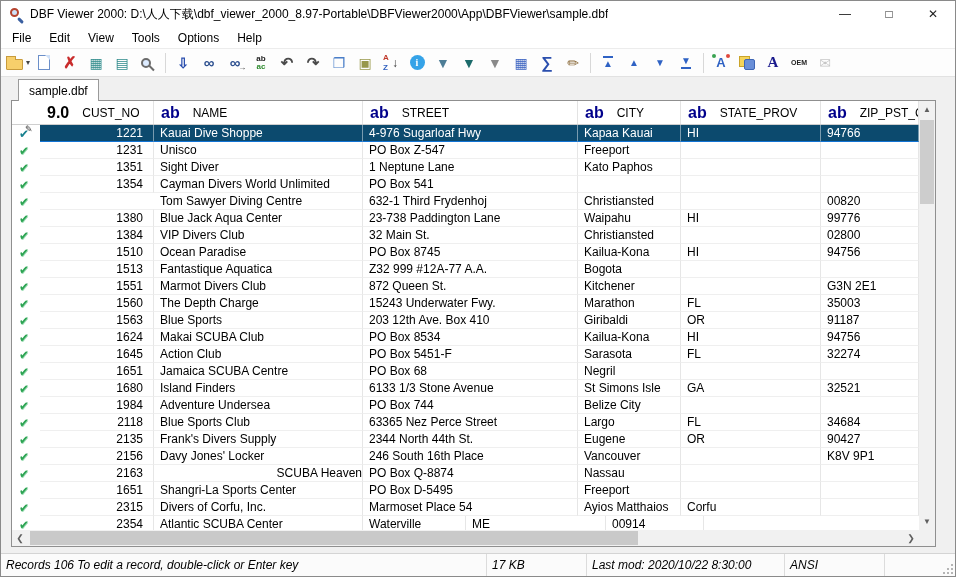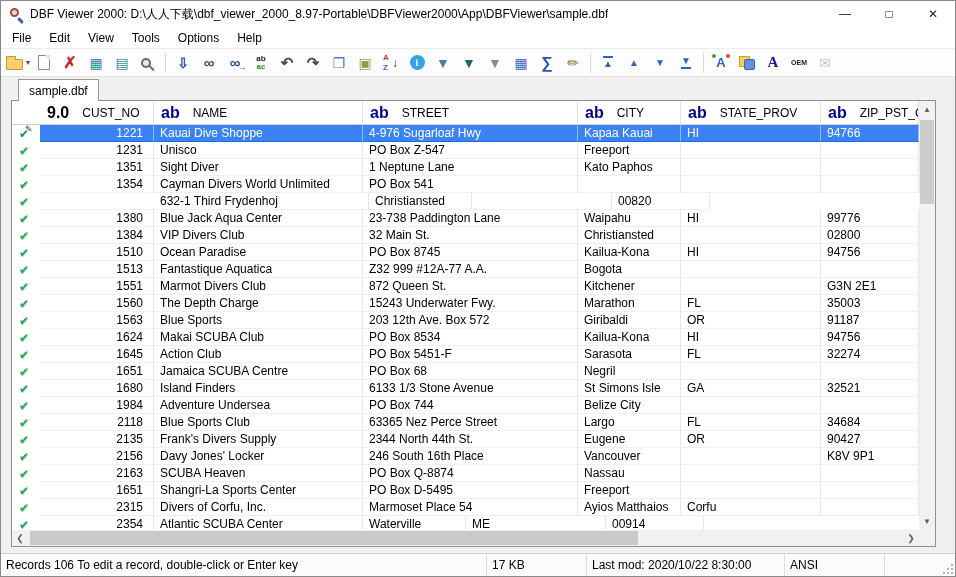--- a/index.html
+++ b/index.html
@@ -71,39 +71,39 @@
   .hlabel{font-size:12px;color:#000;margin-left:13px;}
   .rowswrap{flex:1 1 auto;overflow:hidden;}
   .trow{height:17px;display:flex;flex:0 0 auto;}
   .cell{flex:0 0 auto;}
   .marker{width:28px;display:flex;align-items:center;position:relative;}
   .check{font-size:12px;line-height:1;margin-left:7px;color:#2ca352;text-shadow:0.5px 0.5px 0 #9adbb2;}
   .check-sel{color:#17808e;text-shadow:none;}
   .pencil{position:absolute;left:13px;top:-1px;font-size:9px;color:#333;}
   .dcell{font-size:12px;line-height:16px;border-right:1px solid #e6e6e6;border-bottom:1px solid #efefef;padding-left:6px;overflow:hidden;white-space:nowrap;color:#000;}
   .dcell.num{text-align:right;padding-right:10px;padding-left:0;}
-  .trow.selected .dcell{background:#3b82f6;color:#fff;border-right-color:rgba(255,255,255,.45);border-bottom-color:#1173d4;}
+  .trow.selected .dcell{background:#0c4a6e;color:#fff;border-right-color:rgba(255,255,255,.45);border-bottom-color:#1173d4;}
 
   
   .vscroll{width:16px;flex:0 0 auto;background:#f1f1f1;position:relative;}
   .sbtn{height:17px;display:flex;align-items:center;justify-content:center;font-size:8px;color:#5f5f5f;}
   .vthumb{position:absolute;left:1px;top:19px;width:14px;height:84px;background:#cdcdcd;}
   .vscroll .down{position:absolute;bottom:0;left:0;width:100%;}
   .hscrollrow{height:16px;display:flex;flex:0 0 auto;}
   .hscroll{width:907px;background:#f1f1f1;position:relative;flex:0 0 auto;}
   .hbtn{position:absolute;top:0;width:16px;height:16px;display:flex;align-items:center;justify-content:center;font-size:9px;color:#5f5f5f;}
   .hbtn.left{left:0;}
   .hbtn.right{right:0;}
   .hthumb{position:absolute;left:18px;top:1px;width:608px;height:14px;background:#c9c9c9;}
   .corner{width:16px;background:#f1f1f1;}
 
   
   .statusbar{height:23px;border-top:1px solid #d4d4d4;background:#fbfbfb;display:flex;align-items:stretch;flex:0 0 auto;position:relative;}
   .sb-panel{border-right:1px solid #dcdcdc;display:flex;align-items:center;overflow:hidden;flex:0 0 auto;}
-  .sb-text{font-size:12px;color:#000;padding-left:5px;white-space:nowrap;}
+  .sb-text{font-size:12px;color:#000;padding-left:5px;white-space:nowrap;font-style:italic;}
   .grip{position:absolute;right:2px;bottom:2px;width:10px;height:10px;}
   .grip::before{content:"";position:absolute;right:0;bottom:0;width:2px;height:2px;background:#b5b5b5;box-shadow:-4px 0 0 #b5b5b5,-8px 0 0 #b5b5b5,0 -4px 0 #b5b5b5,0 -8px 0 #b5b5b5,-4px -4px 0 #b5b5b5;}
 </style>
 </head>
 <body>
 
 <div id="window">
 
   <div class="titlebar">
     <span class="app-icon">
@@ -311,20 +311,21 @@
                 <div class="cell dcell" style="width: 215px;">PO Box 541</div>
                 <div class="cell dcell" style="width: 103px;"></div>
                 <div class="cell dcell" style="width: 140px;"></div>
                 <div class="cell dcell" style="width: 98px;"></div>
               </div>
               <div class="trow">
                 <div class="cell marker">
                   <span class="check">✔</span>
                 </div>
                 <div class="cell dcell num" style="width: 114px; margin-top: 16px;">1356</div>
+                <div class="cell dcell" style="width: 209px;">Tom Sawyer Diving Centre</div>
                 <div class="cell dcell" style="width: 215px;">632-1 Third Frydenhoj</div>
                 <div class="cell dcell" style="width: 103px;">Christiansted</div>
                 <div class="cell dcell" style="width: 140px;"></div>
                 <div class="cell dcell" style="width: 98px;">00820</div>
               </div>
               <div class="trow">
                 <div class="cell marker">
                   <span class="check">✔</span>
                 </div>
                 <div class="cell dcell num" style="width: 114px;">1380</div>
@@ -388,21 +389,21 @@
                 <div class="cell dcell" style="width: 103px;">Marathon</div>
                 <div class="cell dcell" style="width: 140px;">FL</div>
                 <div class="cell dcell" style="width: 98px;">35003</div>
               </div>
               <div class="trow">
                 <div class="cell marker">
                   <span class="check">✔</span>
                 </div>
                 <div class="cell dcell num" style="width: 114px;">1563</div>
                 <div class="cell dcell" style="width: 209px;">Blue Sports</div>
-                <div class="cell dcell" style="width: 215px;">203 12th Ave. Box 572</div>
+                <div class="cell dcell" style="width: 215px;">203 12th Ave. Box 410</div>
                 <div class="cell dcell" style="width: 103px;">Giribaldi</div>
                 <div class="cell dcell" style="width: 140px;">OR</div>
                 <div class="cell dcell" style="width: 98px;">91187</div>
               </div>
               <div class="trow">
                 <div class="cell marker">
                   <span class="check">✔</span>
                 </div>
                 <div class="cell dcell num" style="width: 114px;">1624</div>
                 <div class="cell dcell" style="width: 209px;">Makai SCUBA Club</div>
@@ -486,21 +487,21 @@
                 <div class="cell dcell" style="width: 215px;">246 South 16th Place</div>
                 <div class="cell dcell" style="width: 103px;">Vancouver</div>
                 <div class="cell dcell" style="width: 140px;"></div>
                 <div class="cell dcell" style="width: 98px;">K8V 9P1</div>
               </div>
               <div class="trow">
                 <div class="cell marker">
                   <span class="check">✔</span>
                 </div>
                 <div class="cell dcell num" style="width: 114px;">2163</div>
-                <div class="cell dcell" style="width: 209px;">SCUBA Heaven</div>
+                <div class="cell dcell" style="width: 209px; text-align: right;">SCUBA Heaven</div>
                 <div class="cell dcell" style="width: 215px;">PO Box Q-8874</div>
                 <div class="cell dcell" style="width: 103px;">Nassau</div>
                 <div class="cell dcell" style="width: 140px;"></div>
                 <div class="cell dcell" style="width: 98px;"></div>
               </div>
               <div class="trow">
                 <div class="cell marker">
                   <span class="check">✔</span>
                 </div>
                 <div class="cell dcell num" style="width: 114px;">1651</div>

